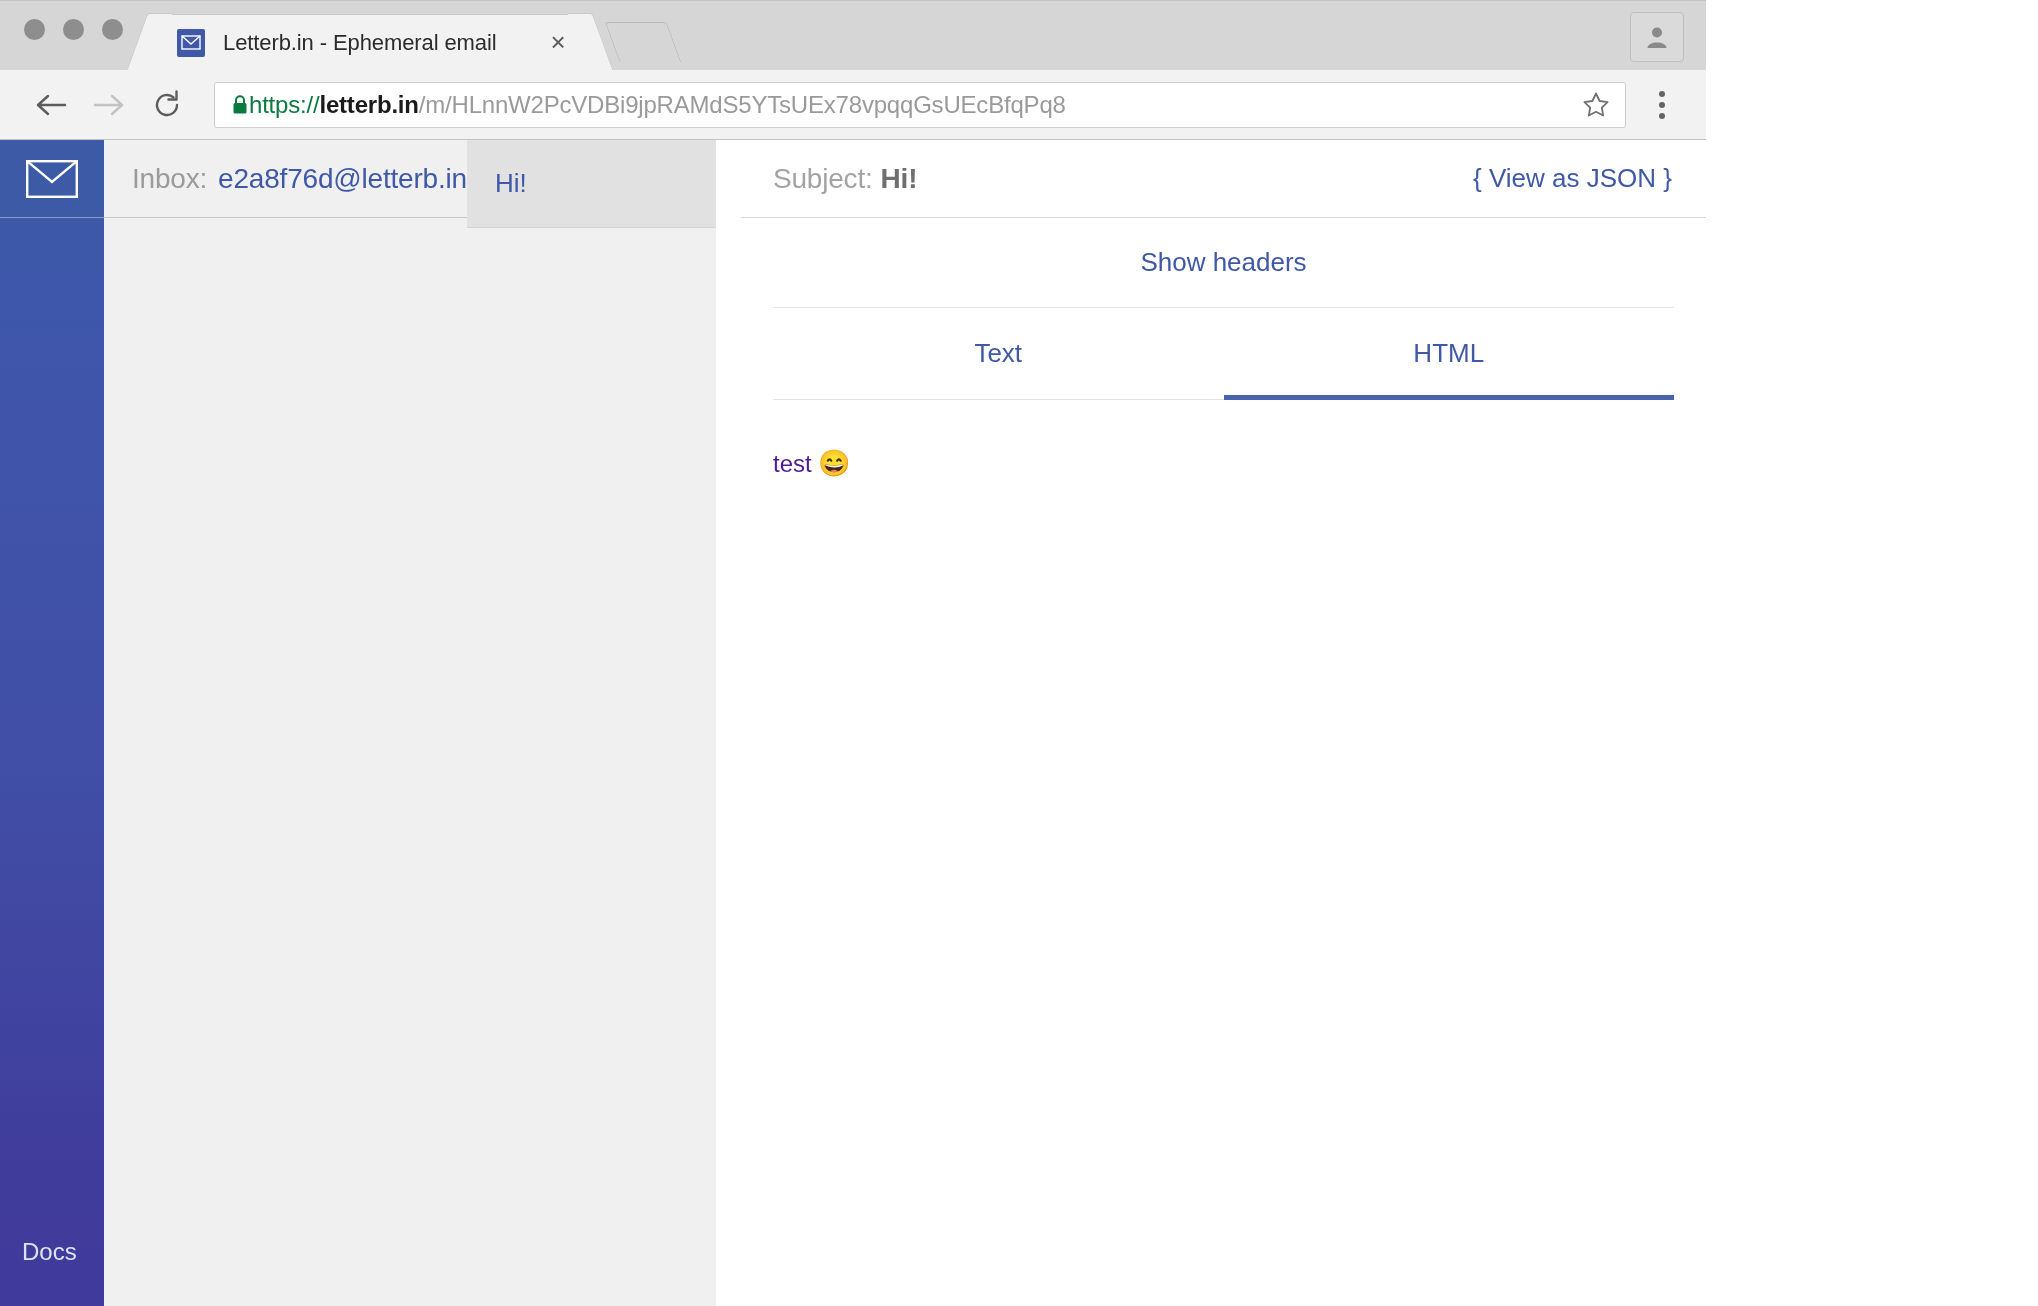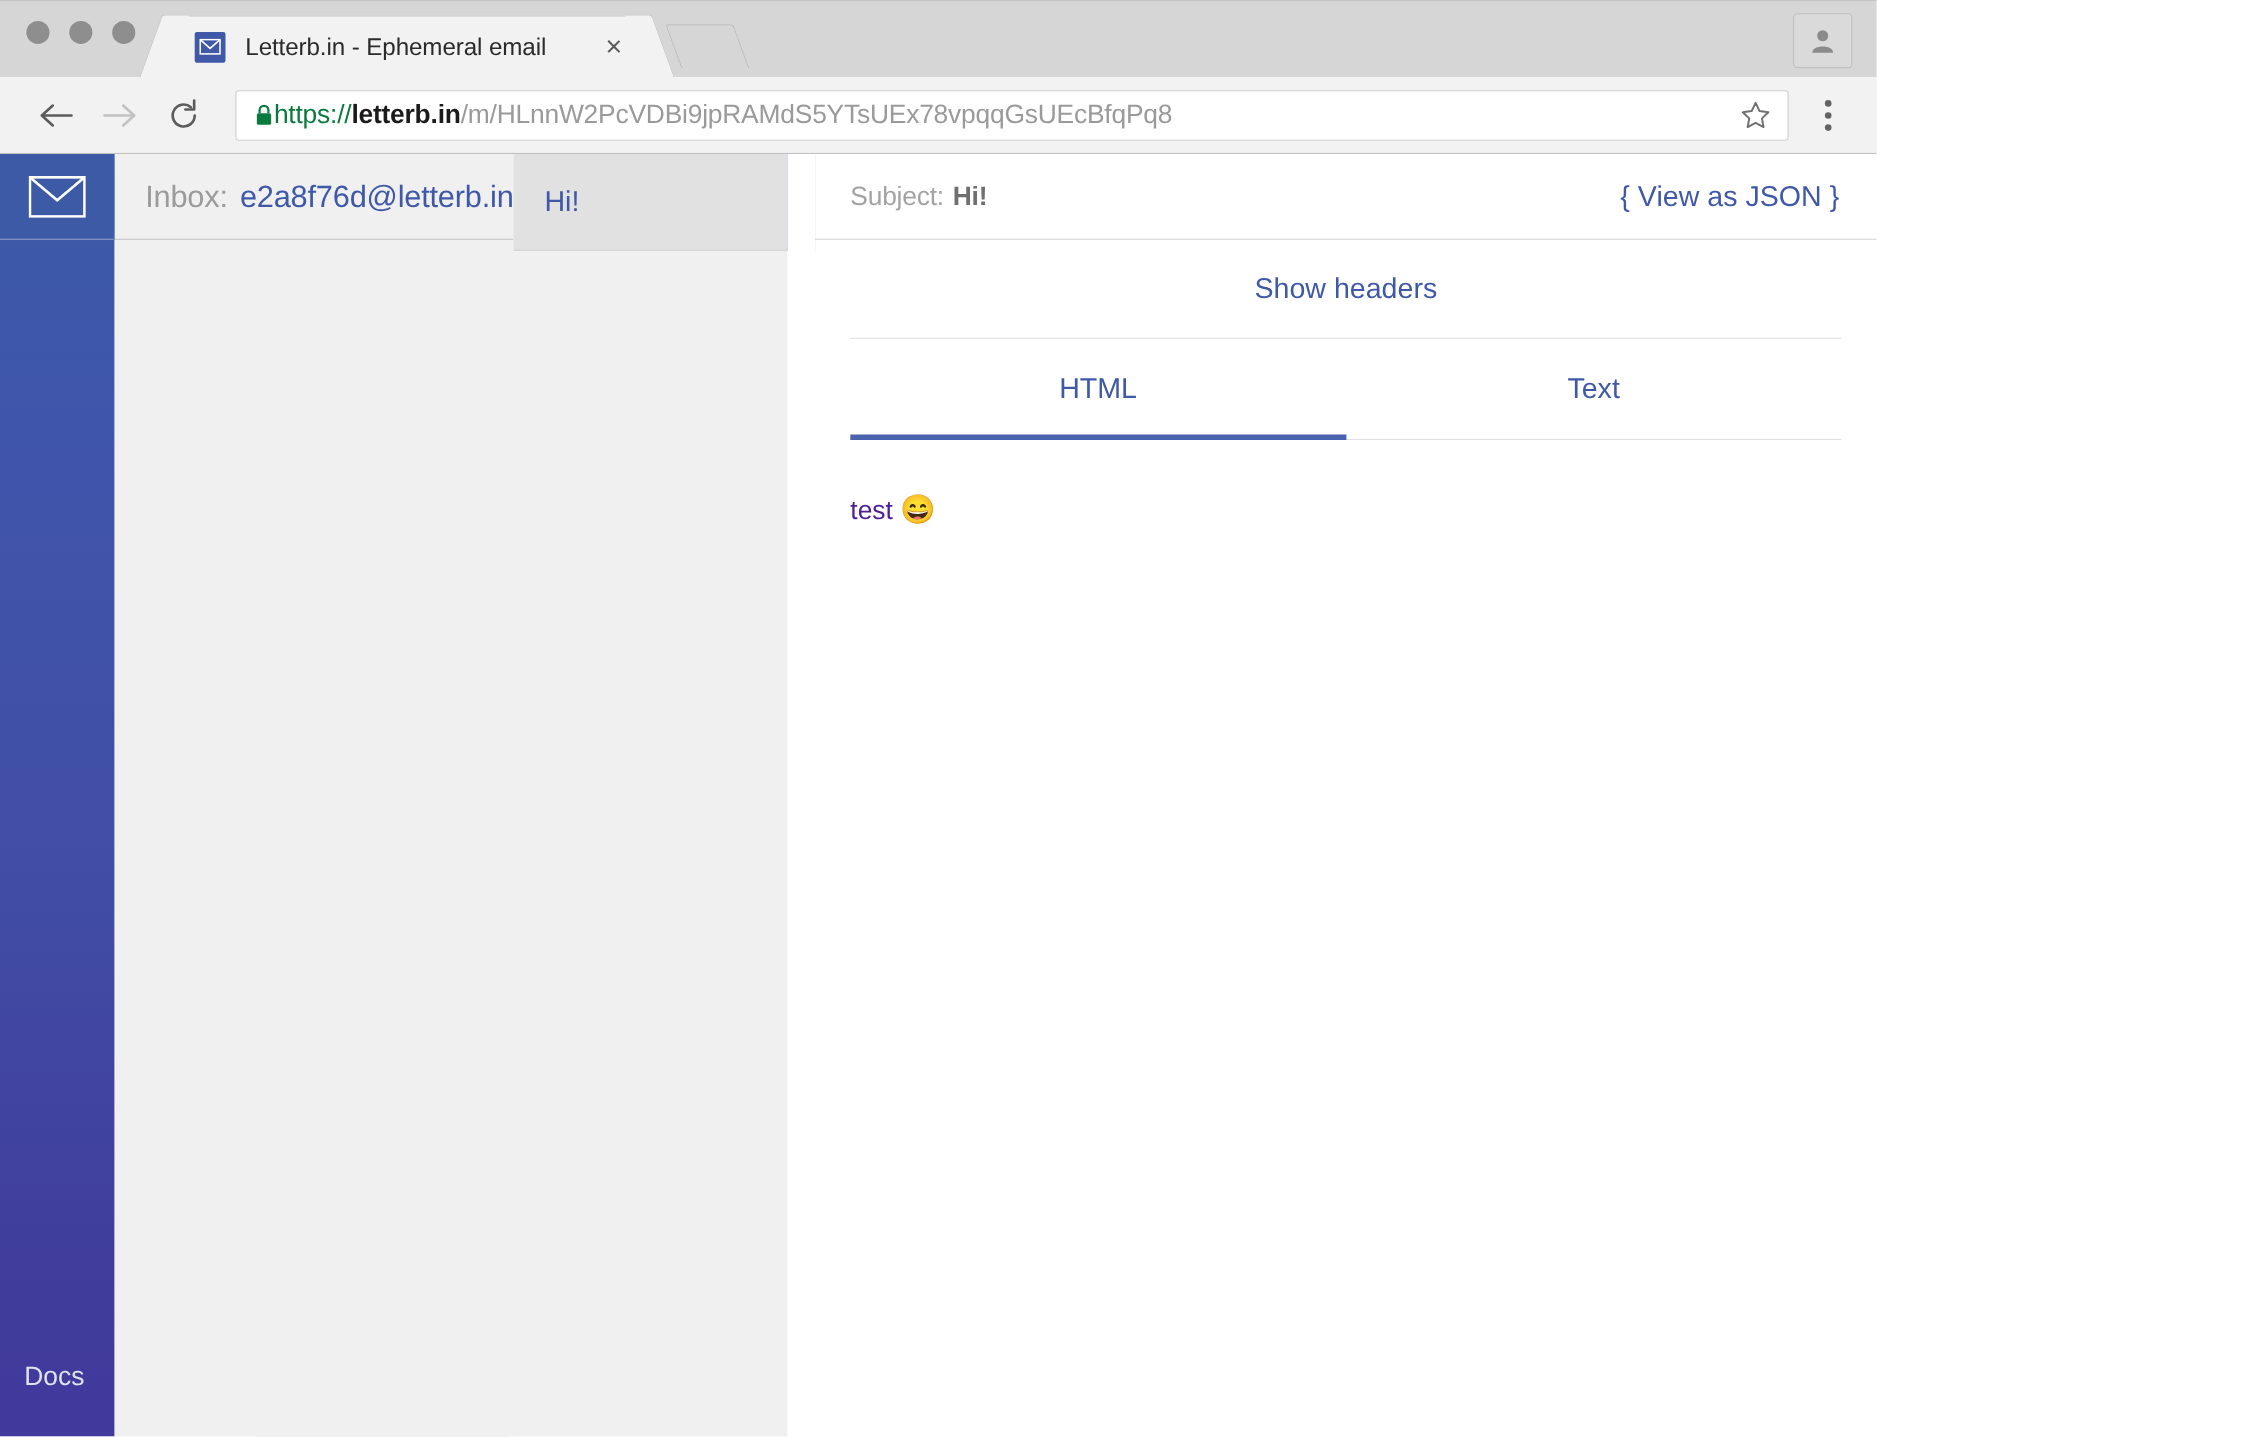--- a/index.html
+++ b/index.html
@@ -292,21 +292,21 @@
     min-width: 0;
   }
   .reader-header {
     height: 78px;
     flex: 0 0 78px;
     border-bottom: 1px solid #d8d8d8;
     display: flex;
     align-items: center;
     padding: 0 34px 0 32px;
   }
-  .subject-wrap { flex: 1; font-size: 24px; letter-spacing: -0.2px; }
+  .subject-wrap { flex: 1; font-size: 28px; letter-spacing: -0.2px; }
   .subject-label { color: #a3a3a3; }
   .subject-value { color: #6f6f6f; font-weight: bold; margin-left: 8px; }
   .json-link {
     font-size: 26px;
     color: #3f58a8;
     white-space: nowrap;
   }
 
   .reader-body {
     flex: 1;
@@ -476,22 +476,22 @@
         </span>
         <span class="json-link">{ View as JSON }</span>
       </div>
 
       <div class="reader-body">
         <div class="show-headers-row">
           <span class="show-headers-link">Show headers</span>
         </div>
 
         <div class="tabs-row">
+          <div class="rtab">Text</div>
           <div class="rtab active">HTML</div>
-          <div class="rtab">Text</div>
         </div>
 
         <div class="body-content">
           <span>test</span>
           <span class="body-emoji">😄</span>
         </div>
       </div>
     </div>
 
   </div>

